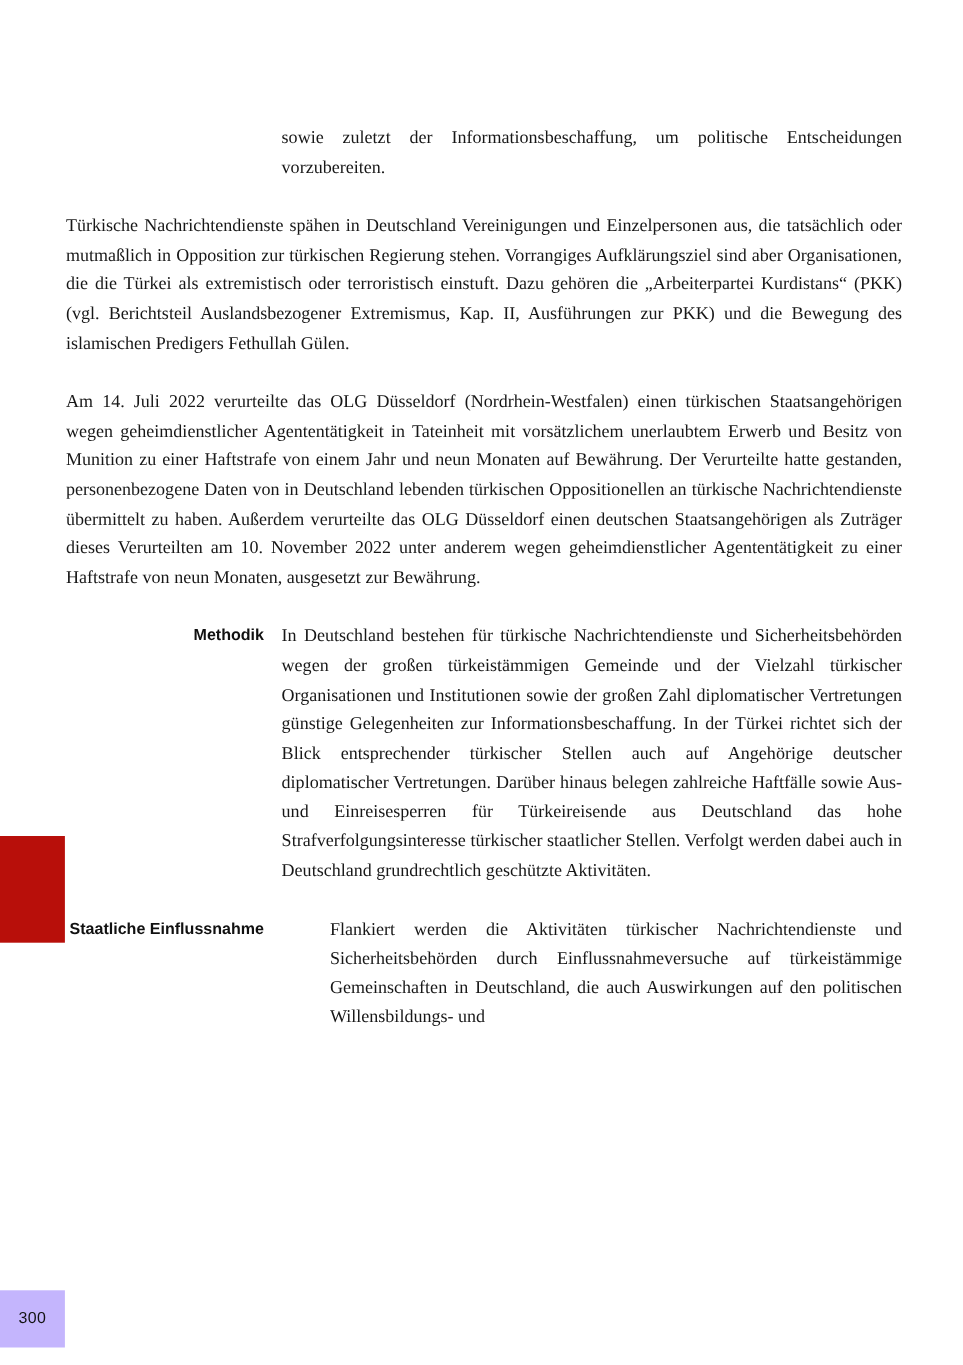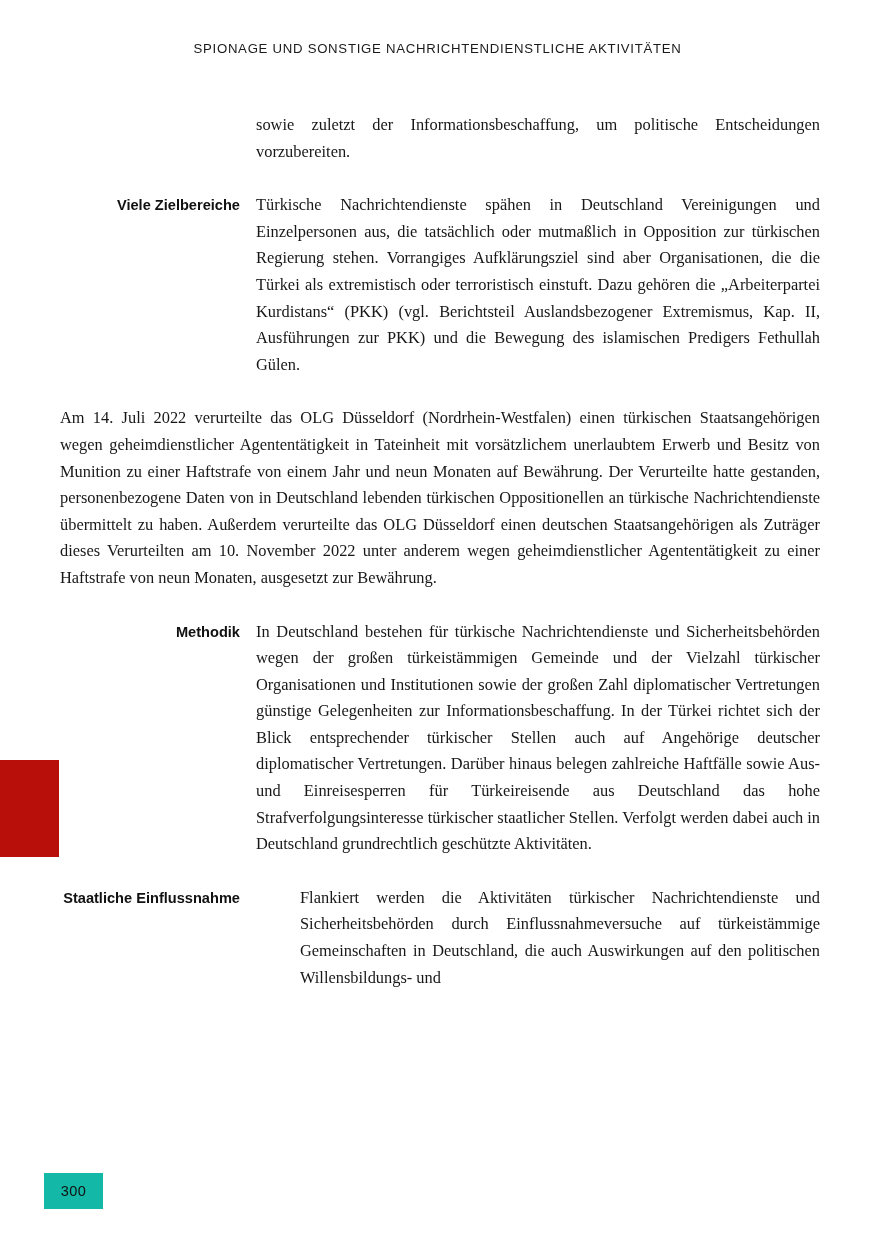--- a/index.html
+++ b/index.html
@@ -44,26 +44,25 @@
     height: 97px;
     background: #b80f0a;
   }
 
   
   .folio-tab {
     position: absolute;
     left: 0;
     top: 1173px;
     width: 59px;
-    height: 36px;
-    background: #14b8a6;
+    height: 52px;
+    background: #c4b5fd;
     display: flex;
     align-items: center;
     justify-content: center;
-    margin-left: 44px;
   }
   .folio-tab span {
     font-family: "Liberation Sans", sans-serif;
     font-size: 14.5px;
     letter-spacing: 0.4px;
     color: #111;
   }
 
   
   .content {
@@ -107,39 +106,37 @@
 
   .body-col p {
     margin: 0;
   }
 </style>
 </head>
 <body>
 
 <div class="page">
 
-  <div class="running-head">SPIONAGE UND SONSTIGE NACHRICHTENDIENSTLICHE AKTIVITÄTEN</div>
 
   <div class="side-marker"></div>
 
   <div class="folio-tab">
     <span>300</span>
   </div>
 
   <div class="content">
 
     <div class="block">
       <div class="marginal"></div>
       <div class="body-col">
         <p>sowie zuletzt der Informationsbeschaffung, um politische Ent­scheidungen vorzubereiten.</p>
       </div>
     </div>
 
     <div class="block">
-      <div class="marginal">Viele Zielbereiche</div>
       <div class="body-col">
         <p>Türkische Nachrichtendienste spähen in Deutschland Vereinigun­gen und Einzelpersonen aus, die tatsächlich oder mutmaßlich in Opposition zur türkischen Regierung stehen. Vorrangiges Aufklä­rungsziel sind aber Organisationen, die die Türkei als extremistisch oder terroristisch einstuft. Dazu gehören die „Arbeiterpartei Kur­distans“ (PKK) (vgl. Berichtsteil Auslandsbezogener Extremismus, Kap. II, Ausführungen zur PKK) und die Bewegung des islamischen Predigers Fethullah Gülen.</p>
       </div>
     </div>
 
     <div class="block">
       <div class="body-col">
         <p>Am 14. Juli 2022 verurteilte das OLG Düsseldorf (Nordrhein-West­falen) einen türkischen Staatsangehörigen wegen geheimdienst­licher Agententätigkeit in Tateinheit mit vorsätzlichem unerlaub­tem Erwerb und Besitz von Munition zu einer Haftstrafe von einem Jahr und neun Monaten auf Bewährung. Der Verurteilte hatte gestanden, personenbezogene Daten von in Deutschland leben­den türkischen Oppositionellen an türkische Nachrichtendienste übermittelt zu haben. Außerdem verurteilte das OLG Düsseldorf einen deutschen Staatsangehörigen als Zuträger dieses Verurteil­ten am 10. November 2022 unter anderem wegen geheimdienstli­cher Agententätigkeit zu einer Haftstrafe von neun Monaten, aus­gesetzt zur Bewährung.</p>
       </div>
     </div>

